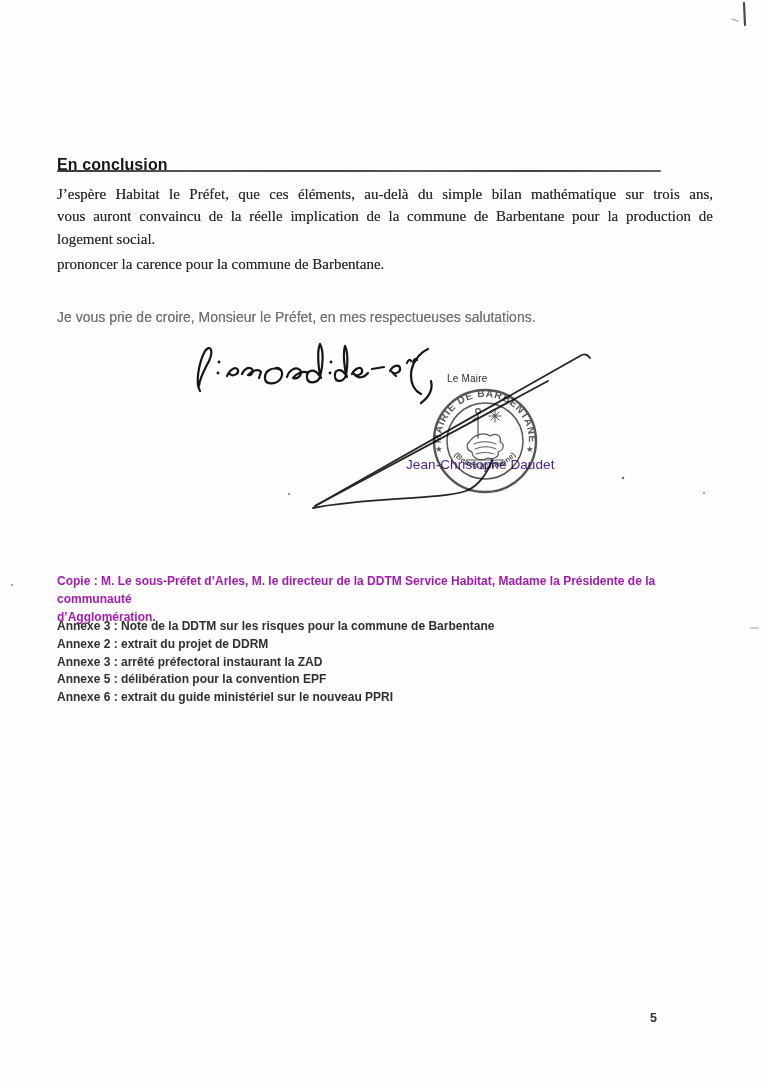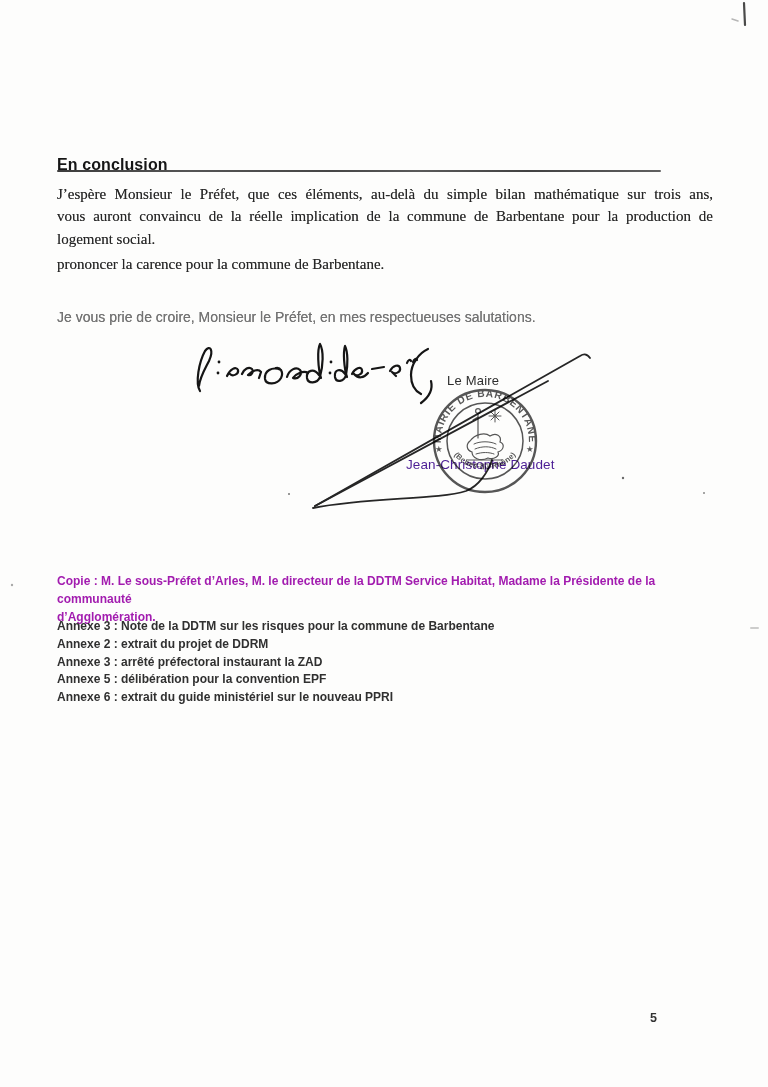--- a/index.html
+++ b/index.html
@@ -33,21 +33,21 @@
   .p1{top:183px;}
   .p2{top:253px;}
   .p3{
     top:306px;font-family:"Liberation Sans",sans-serif;
     font-size:14px;color:#737373;text-shadow:0 0 .35px rgba(20,20,20,.5);
   }
   
   .ink-overlay{position:absolute;left:0;top:0;width:768px;height:1087px;pointer-events:none;mix-blend-mode:multiply;}
   .signer-title{
     position:absolute;left:447px;top:373px;
-    font-size:13px;color:#2e2e2e;letter-spacing:.2px;
+    font-size:10px;color:#2e2e2e;letter-spacing:.2px;
   }
   .signer-name{
     position:absolute;left:406px;top:457px;
     font-size:13.5px;color:#4c1d95;letter-spacing:.1px;
   }
   .stamp{
     position:absolute;left:430px;top:386px;width:110px;height:110px;
     mix-blend-mode:multiply;opacity:.88;
   }
   .stamp text{font-family:"Liberation Sans",sans-serif;fill:#3f3f3f;}
@@ -67,21 +67,21 @@
 </style>
 </head>
 <body>
 
 <div class="page">
 
   <div class="heading">En conclusion</div>
   <div class="heading-rule"></div>
 
   <div class="para p1">
-    <div class="jline">J’espère Monsieur le Préfet, que ces éléments, au-delà du simple bilan mathématique sur trois ans,</div>
+    <div class="jline">J’espère Habitat le Préfet, que ces éléments, au-delà du simple bilan mathématique sur trois ans,</div>
     <div class="jline">vous auront convaincu de la réelle implication de la commune de Barbentane pour la production de</div>
     <div>logement social.</div>
   </div>
 
   <div class="para p2">
     <div>prononcer la carence pour la commune de Barbentane.</div>
   </div>
 
   <div class="para p3">Je vous prie de croire, Monsieur le Préfet, en mes respectueuses salutations.</div>
 

